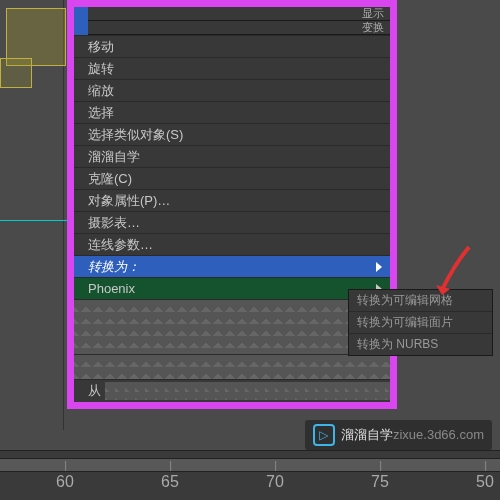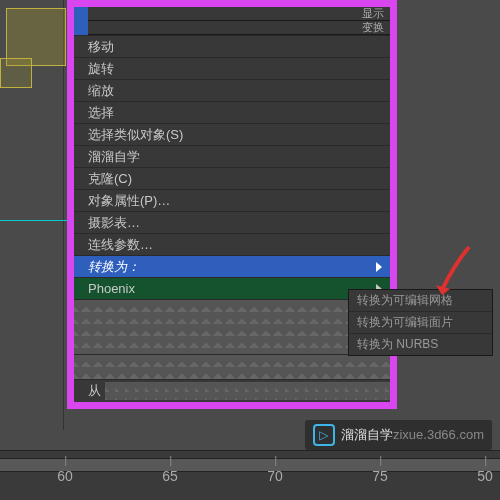--- a/index.html
+++ b/index.html
@@ -177,26 +177,26 @@
       position: absolute;
       bottom: 28px;
       left: 0; right: 0;
       height: 14px;
       background: #585858;
       border-top: 1px solid #222;
       border-bottom: 1px solid #222;
     }
     .timeline-ticks {
       position: absolute;
-      bottom: 12px;
+      bottom: 5px;
       left: 0; right: 0;
       height: 44px;
       display: flex;
       color: #aaa;
-      font-size: 14px;
+      font-size: 16px;
     }
     .tick {
       position: absolute;
       bottom: 4px;
       transform: translateX(-50%);
     }
     .tick::before {
       content: "";
       position: absolute;
       top: -12px;

